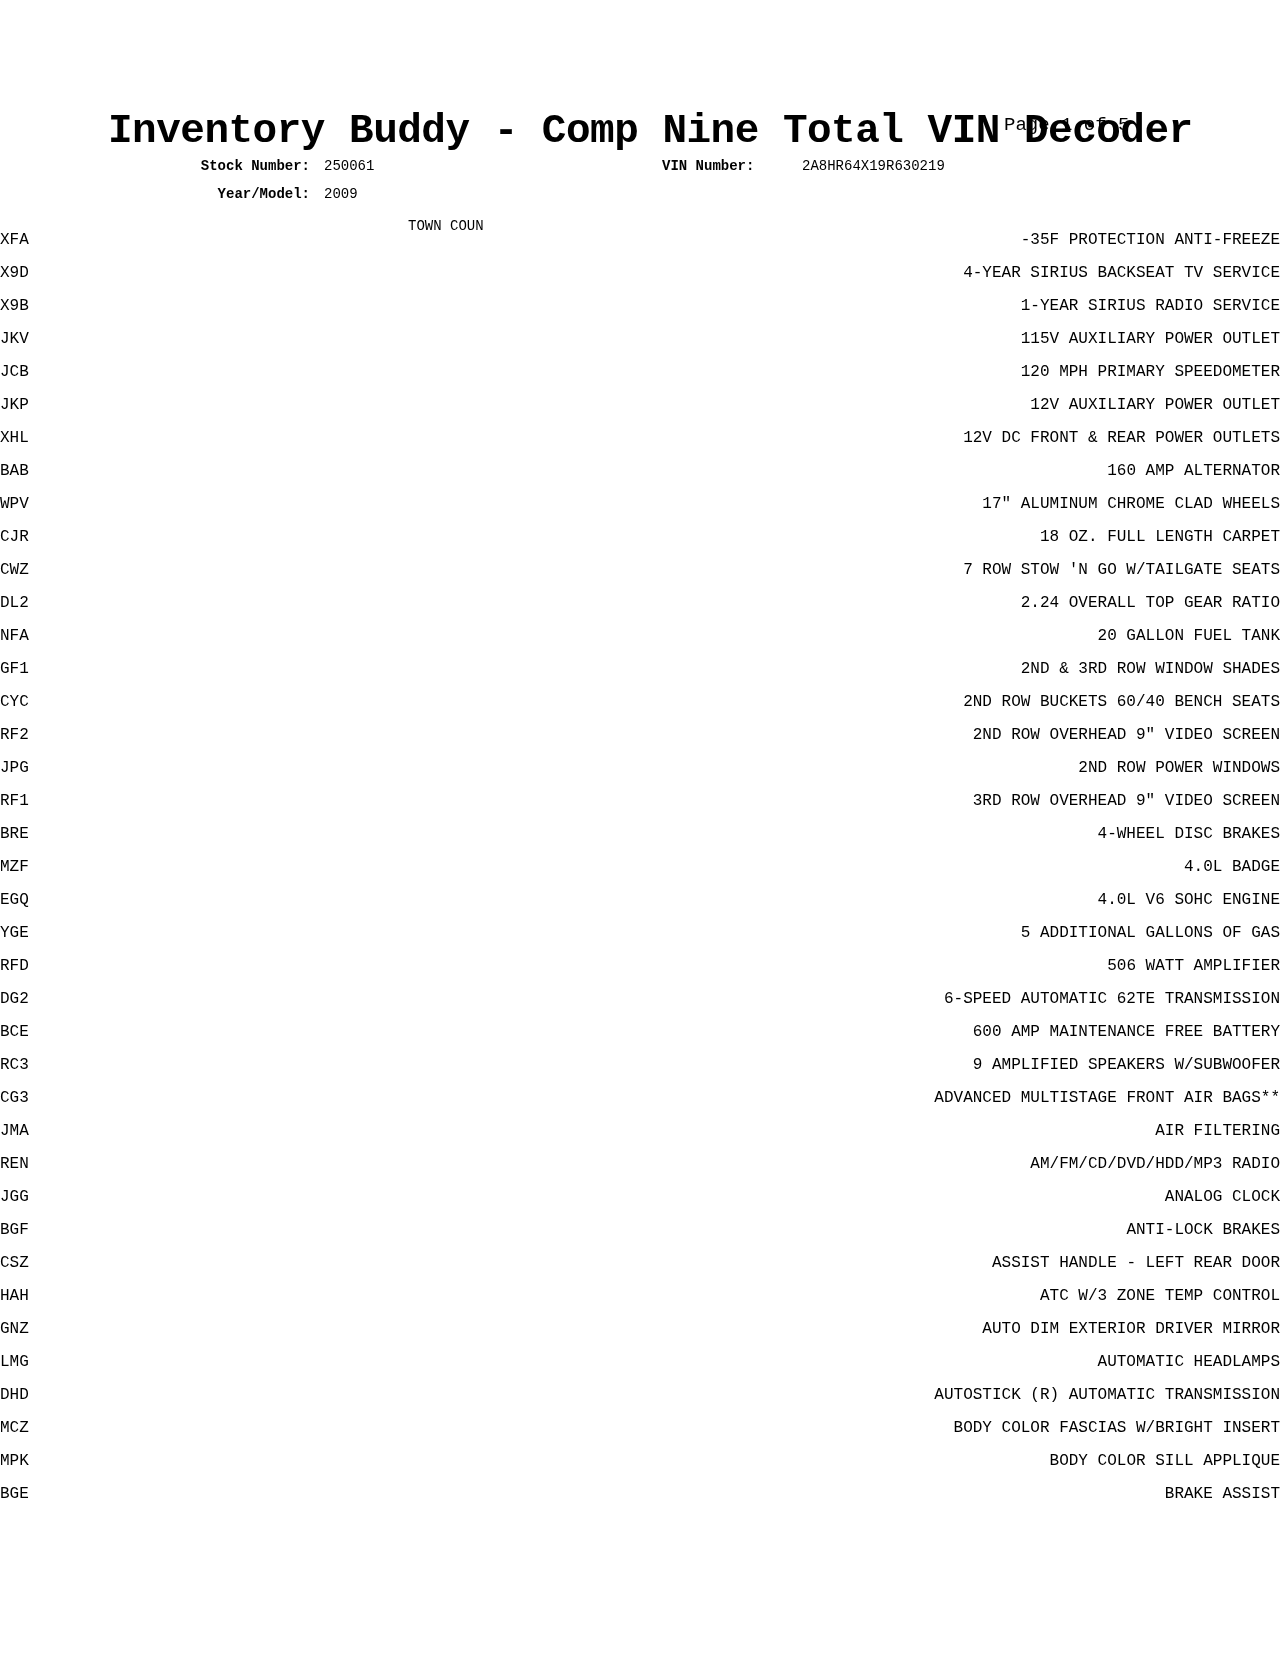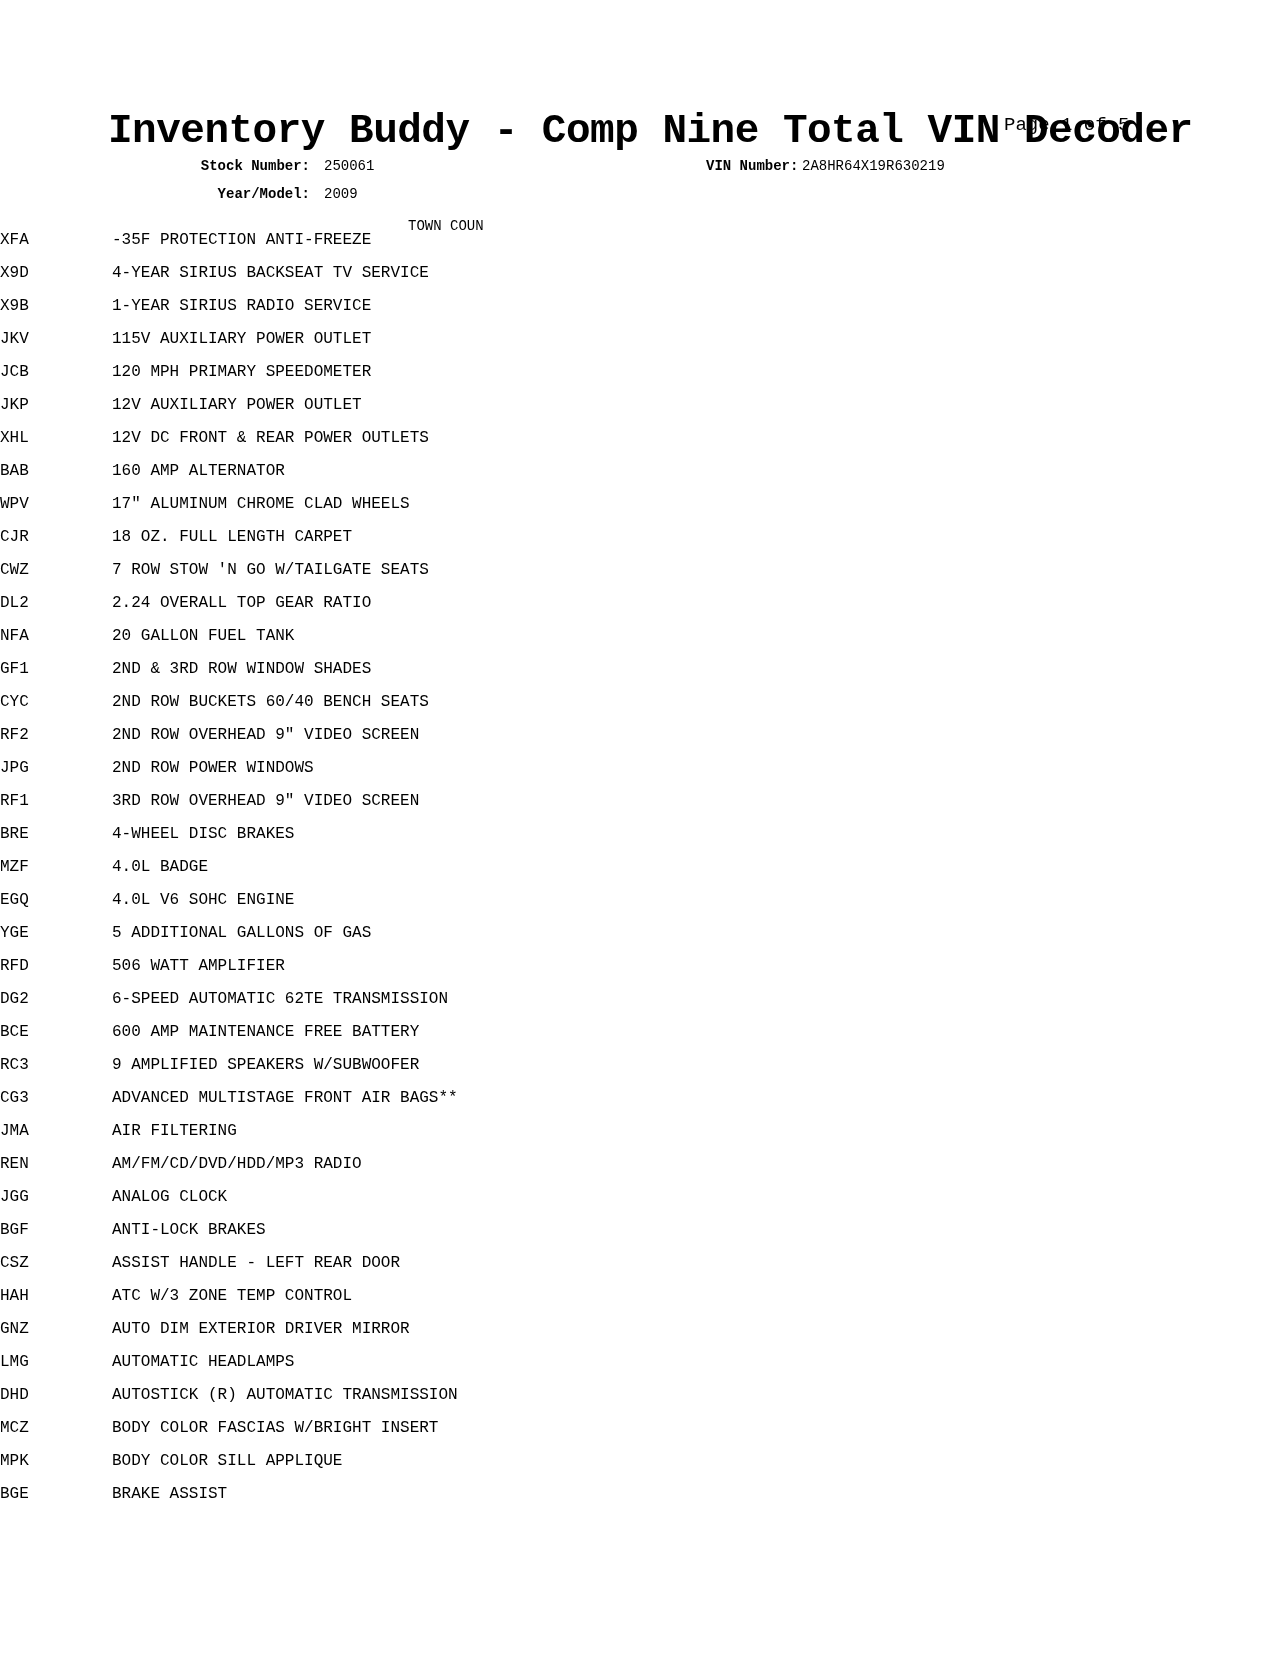--- a/index.html
+++ b/index.html
@@ -42,39 +42,39 @@
   .meta-row-2 { top: 186px; }
   .meta-label {
     position: absolute;
     left: 110px;
     width: 200px;
     text-align: right;
     font-weight: bold;
     white-space: nowrap;
   }
   .meta-value { position: absolute; left: 324px; white-space: nowrap; }
-  .vin-label  { position: absolute; left: 662px; font-weight: bold; white-space: nowrap; margin-left: 44px; }
+  .vin-label  { position: absolute; left: 662px; font-weight: bold; white-space: nowrap; }
   .vin-value  { position: absolute; left: 802px; white-space: nowrap; }
   .model-value { position: absolute; left: 408px; white-space: nowrap; margin-top: 32px; }
   .options-list {
     position: absolute;
     left: 0;
     top: 224px;
     width: 100%;
   }
   .option-row {
     display: flex;
     align-items: baseline;
     height: 33px;
     line-height: 33px;
     font-size: 16px;
     white-space: nowrap;
   }
   .option-code { width: 112px; flex: 0 0 112px; }
-  .option-desc { flex: 1 1 auto; }
+  .option-desc { flex: 1 1 auto; text-align: right; }
 </style>
 </head>
 <body>
 
 <div class="page">
 
   <h1 class="doc-title">Inventory Buddy - Comp Nine Total VIN Decoder</h1>
 
   <div class="page-number">Page 1 of 5</div>
 

